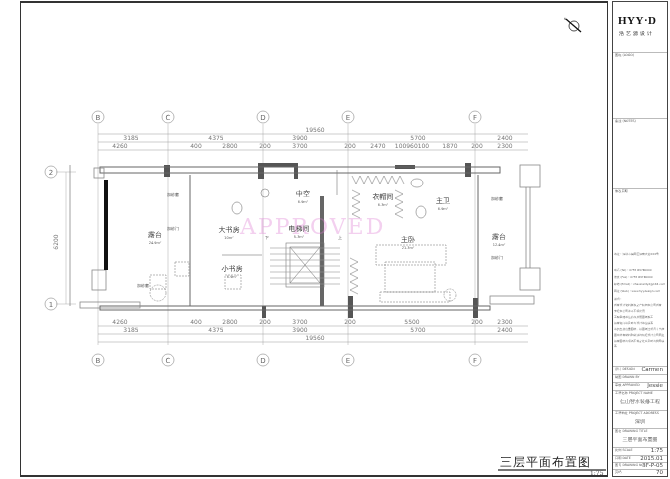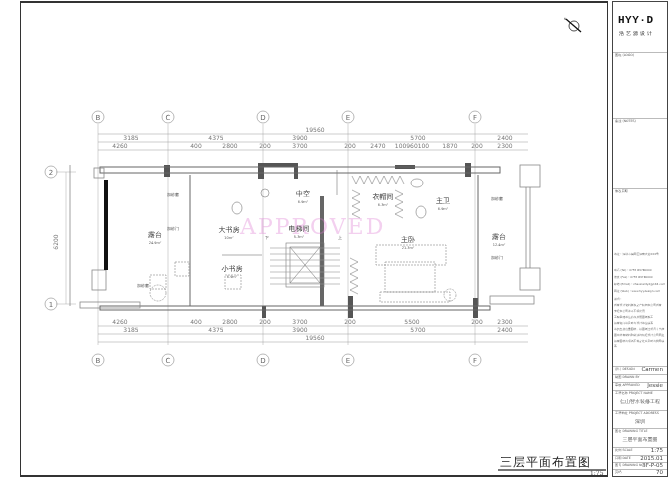--- a/index.html
+++ b/index.html
@@ -1,20 +1,20 @@
 <!DOCTYPE html>
 <html><head>
 <meta charset="utf-8">
 <style>
   html, body { margin: 0; padding: 0; background: #ffffff; }
   body { width: 670px; height: 479px; position: relative; overflow: hidden; font-family: "DejaVu Serif", serif; }
   .sheet { position: absolute; left: 0; top: 0; width: 670px; height: 479px; }
   .frame-main { position: absolute; left: 20px; top: 1px; width: 588px; height: 476px; border: 1px solid #333; border-top: 2px solid #333; border-bottom: 2px solid #333; box-sizing: border-box; }
   .frame-side { position: absolute; left: 612px; top: 1px; width: 56px; height: 476px; border: 1px solid #444; box-sizing: border-box; background:#fff; }
-  .logo { position:absolute; left:618px; top:14px; font-family:Liberation Mono, monospace; font-weight:bold; font-size:11px; letter-spacing:0.5px; color:#111; }
+  .logo { position:absolute; left:618px; top:14px; font-family:Liberation Serif, serif; font-weight:bold; font-size:11px; letter-spacing:0.5px; color:#111; }
   .logo-sub { position:absolute; left:619px; top:30px; font-family:"DejaVu Sans", sans-serif; font-size:5px; letter-spacing:2px; color:#222; }
   .tb-row { position:absolute; left:613px; width:54px; font-size:3.2px; font-family:"DejaVu Sans", sans-serif; color:#555; border-top:1px solid #bbb; padding-left:2px; box-sizing:border-box; line-height:5px; }
   .tb-big { position:absolute; left:613px; width:54px; text-align:center; font-size:5px; color:#555; }
   .tb-val { position:absolute; right:4px; font-size:5.5px; color:#444; }
   .notes { position:absolute; left:614px; width:52px; font-size:2.8px; font-family:"DejaVu Sans", sans-serif; color:#666; line-height:5.2px; }
   svg text { font-family: "DejaVu Sans", sans-serif; }
   .plan-title { position:absolute; left:500px; top:454px; font-size:12px; color:#222; letter-spacing:1px; }
   .plan-title-line { position:absolute; left:498px; top:469px; width:108px; height:2px; background:#777; }
   .plan-scale { position:absolute; left:590px; top:469px; font-size:6px; color:#444; }
   .watermark { position:absolute; left:240px; top:214px; font-size:22px; letter-spacing:2px; color:rgba(220,120,210,0.35); font-family:"DejaVu Serif", serif; }

